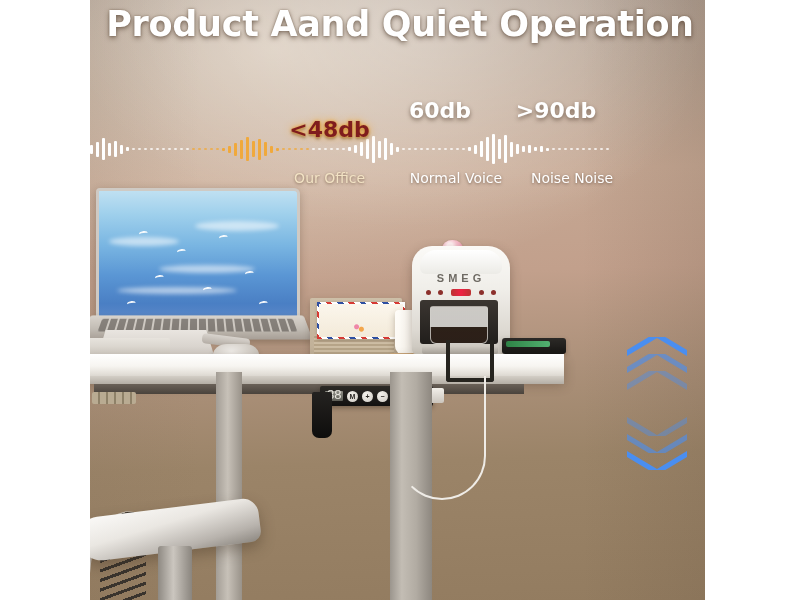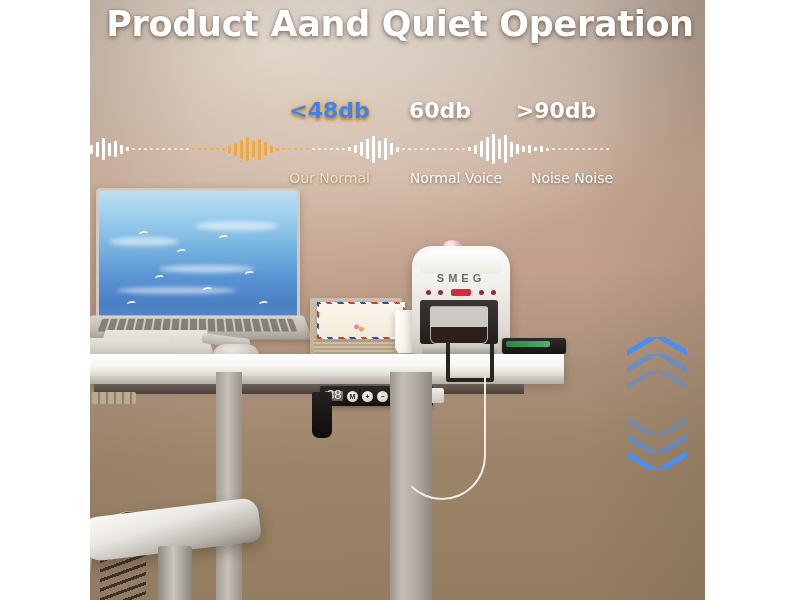--- a/index.html
+++ b/index.html
@@ -28,21 +28,21 @@
       text-shadow:0 2px 5px rgba(60,40,25,.55),0 0 2px rgba(90,65,40,.5);}
   .h2{margin-top:4px;font-size:21px;color:#ffffff;letter-spacing:.1px;
       font-family:"DejaVu Sans","Liberation Sans",sans-serif;
       text-shadow:0 2px 4px rgba(60,40,25,.5);}
 
   
   .dbband{position:absolute;left:0;top:98px;width:800px;height:96px;z-index:40;}
   .dbLabel{position:absolute;top:0;font-size:22px;font-weight:bold;white-space:nowrap;
       font-family:"DejaVu Sans","Liberation Sans",sans-serif;
       transform:translateX(-50%);}
-  .dbLabel.hi{color:#3b82f6;text-shadow:0 0 9px #f0a93c,0 0 3px #e8a234,0 2px 3px rgba(70,45,20,.6);}
+  .dbLabel.hi{color:#7f1d1d;text-shadow:0 0 9px #f0a93c,0 0 3px #e8a234,0 2px 3px rgba(70,45,20,.6);margin-top:19px;}
   .dbLabel.norm{color:#ffffff;text-shadow:0 2px 4px rgba(60,40,25,.55);}
   .dbName{position:absolute;top:72px;font-size:14px;white-space:nowrap;
       transform:translateX(-50%);
       font-family:"DejaVu Sans","Liberation Sans",sans-serif;}
   .dbName.hi{color:#f2e2c4;text-shadow:0 1px 3px rgba(70,45,20,.55);}
   .dbName.norm{color:#ffffff;text-shadow:0 1px 3px rgba(60,40,25,.55);padding-left:32px;}
 
   .wave{position:absolute;left:12px;top:36px;width:776px;height:30px;
         display:flex;align-items:center;gap:3px;}
   .wb{width:3px;border-radius:1px;flex:0 0 auto;}
@@ -429,21 +429,21 @@
         <span class="wb" style="height: 2px; background: rgb(255, 255, 255); opacity: 0.75;"></span>
         <span class="wb" style="height: 2px; background: rgb(255, 255, 255); opacity: 0.75;"></span>
         <span class="wb" style="height: 2px; background: rgb(255, 255, 255); opacity: 0.75;"></span>
         <span class="wb" style="height: 2px; background: rgb(255, 255, 255); opacity: 0.75;"></span>
         <span class="wb" style="height: 2px; background: rgb(255, 255, 255); opacity: 0.75;"></span>
         <span class="wb" style="height: 2px; background: rgb(255, 255, 255); opacity: 0.75;"></span>
         <span class="wb" style="height: 2px; background: rgb(255, 255, 255); opacity: 0.75;"></span>
       </div>
     <div id="dbLabels">
         <div class="dbLabel hi" style="left: 41.2%;">&lt;48db</div>
-        <div class="dbName hi" style="left: 41.2%;">Our Normal</div>
+        <div class="dbName hi" style="left: 41.2%;">Our Office</div>
         <div class="dbLabel norm" style="left: 55%;">60db</div>
         <div class="dbName norm" style="left: 55%;">Normal Voice</div>
         <div class="dbLabel norm" style="left: 69.5%;">&gt;90db</div>
         <div class="dbName norm" style="left: 69.5%;">Noise Noise</div>
       </div>
   </div>
 
   <div class="callout">
     <div class="chevWrap" id="chevUp">
         <svg class="chev" viewBox="0 0 62 22">

